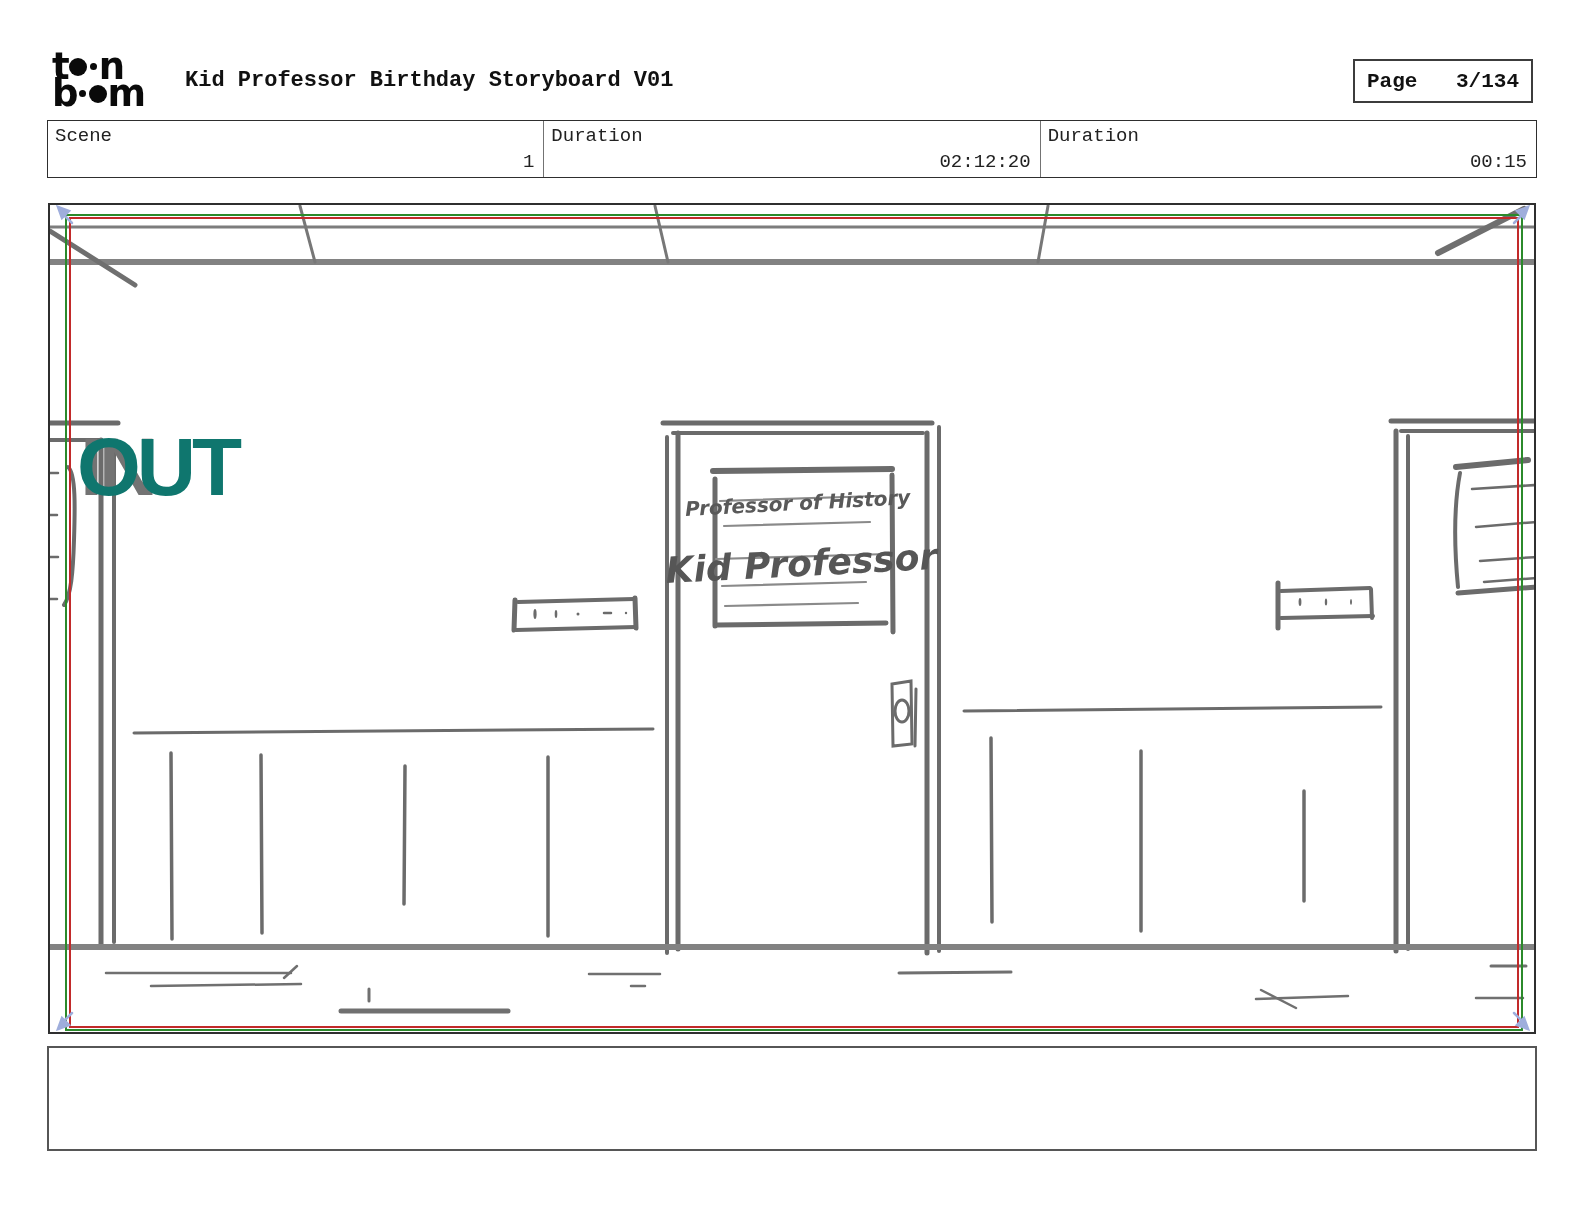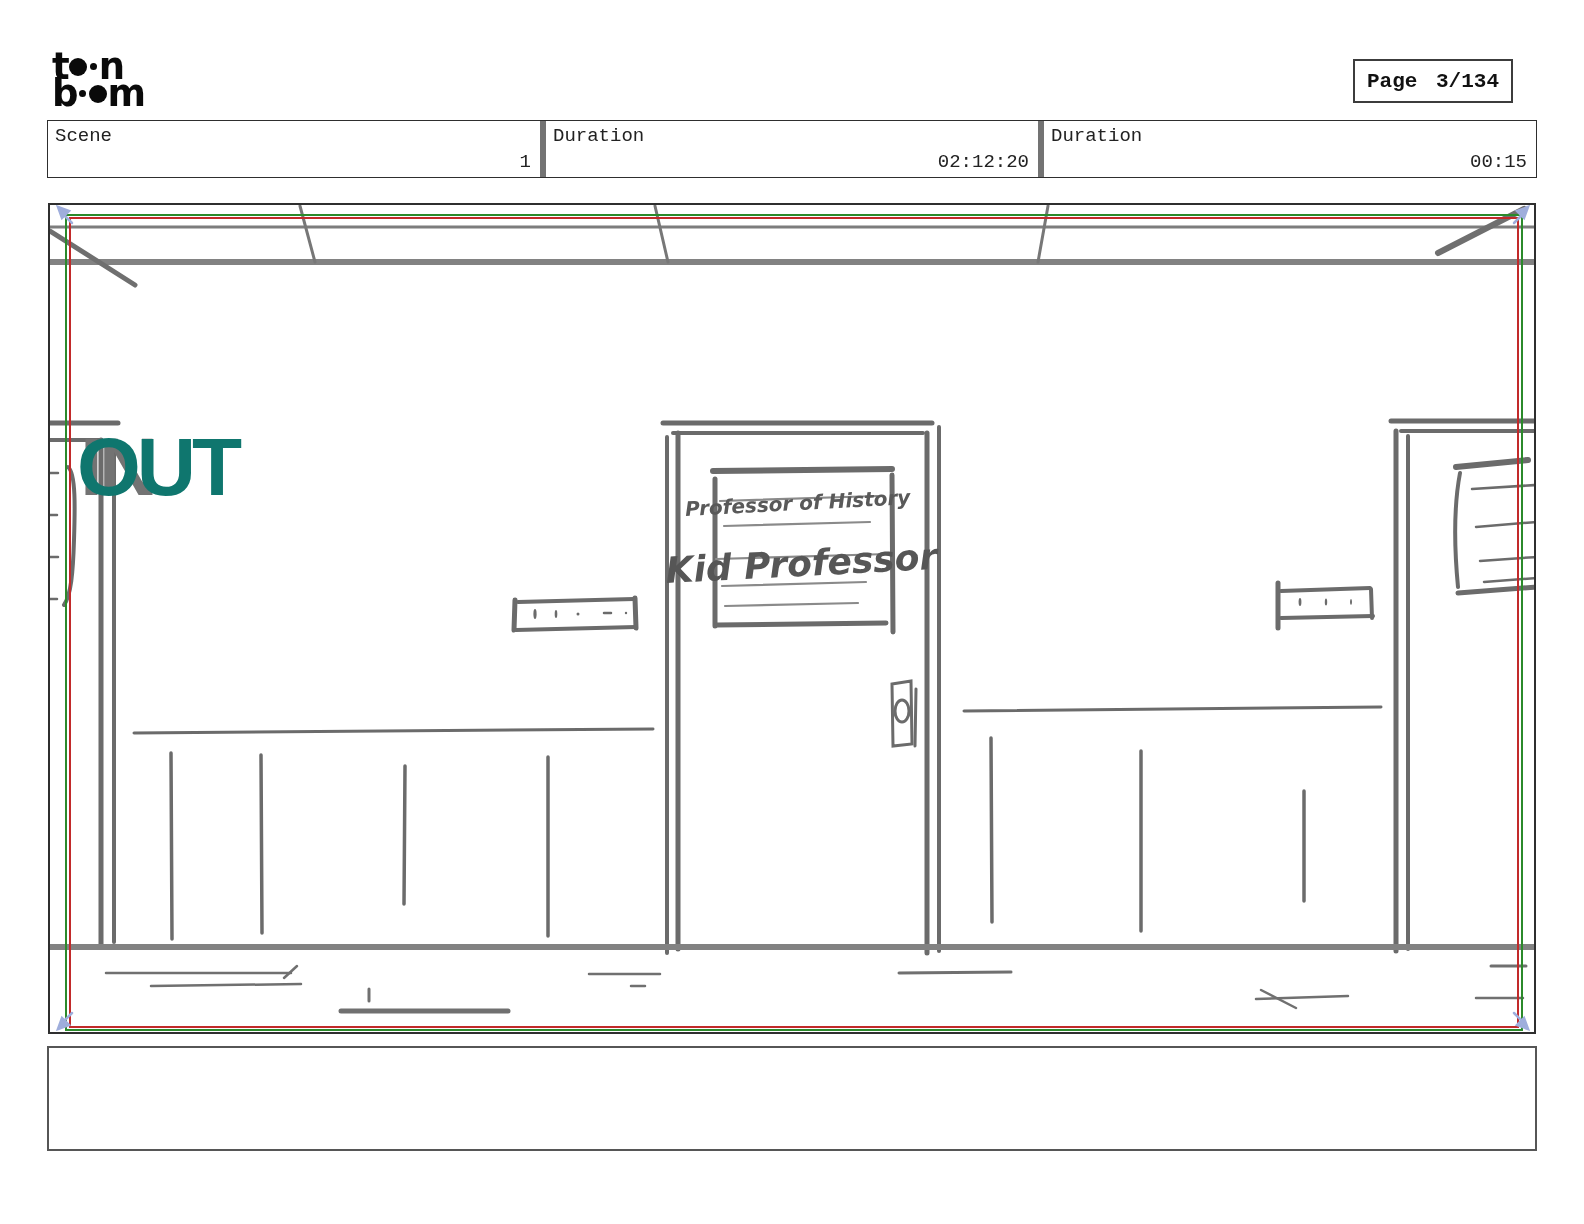--- a/index.html
+++ b/index.html
@@ -5,25 +5,25 @@
   * { margin:0; padding:0; box-sizing:border-box; }
   html,body { width:1584px; height:1224px; background:#ffffff; font-family:"Liberation Mono", monospace; }
   .page { position:relative; width:1584px; height:1224px; background:#fff; overflow:hidden; }
 
   
   .logo { position:absolute; left:52px; top:53px; width:120px; }
   .logo-row { display:flex; align-items:center; height:27px; font-family:"DejaVu Sans", sans-serif; font-weight:900; font-size:37px; line-height:27px; color:#0a0a0a; letter-spacing:-2px; }
   .disc-big { width:18px; height:18px; border-radius:50%; background:#0a0a0a; margin:0 1px; flex:none; }
   .disc-small { width:7px; height:7px; border-radius:50%; background:#0a0a0a; margin:0 2px; flex:none; }
   .page-title { position:absolute; left:185px; top:68px; font-size:22px; font-weight:bold; color:#111; font-family:"Liberation Mono", monospace; white-space:nowrap; }
-  .page-box { position:absolute; left:1353px; top:59px; width:160px; height:44px; border:2px solid #3c3c3c; display:flex; align-items:center; justify-content:space-between; padding:0 12px; font-size:21px; font-weight:bold; color:#111; background:#fff; }
+  .page-box { position:absolute; left:1353px; top:59px; width:180px; height:44px; border:2px solid #3c3c3c; display:flex; align-items:center; justify-content:space-between; padding:0 12px; font-size:21px; font-weight:bold; color:#111; background:#fff; }
 
   
   .info-bar { position:absolute; left:47px; top:120px; width:1490px; height:58px; display:flex; border:1px solid #2e2e2e; background:#fff; }
-  .info-cell { position:relative; flex:1 1 0; border-left:6px solid #737373; }
+  .info-cell { position:relative; flex:1 1 0; border-left:1px solid #737373; }
   .info-cell:first-child { border-left:none; }
   .info-label { position:absolute; left:7px; top:4px; font-size:19px; color:#222; }
   .info-value { position:absolute; right:9px; bottom:4px; font-size:19px; color:#222; }
 
   
   .panel { position:absolute; left:48px; top:203px; width:1488px; height:831px; border:2px solid #2f2f2f; background:#fff; overflow:hidden; }
   .sketch { position:absolute; left:0; top:0; width:1486px; height:827px; }
   .cam-frame { position:absolute; border-style:solid; pointer-events:none; }
   .cam-in-frame  { left:15px; top:9px;  width:1458px; height:817px; border-width:2px; border-color:#2b8a2b; }
   .cam-out-frame { left:19px; top:12px; width:1450px; height:811px; border-width:2px; border-color:#c22a2a; }
@@ -48,20 +48,21 @@
       <span>n</span>
     </div>
     <div class="logo-row">
       <span>b</span>
       <span class="disc-small"></span>
       <span class="disc-big"></span>
       <span>m</span>
     </div>
   </div>
 
+  <div class="page-title">Kid Professor Birthday Storyboard V01</div>
 
   <div class="page-box">
     <span>Page</span>
     <span>3/134</span>
   </div>
 
   <div class="info-bar">
     <div class="info-cell">
       <div class="info-label">Scene</div>
       <div class="info-value">1</div>

